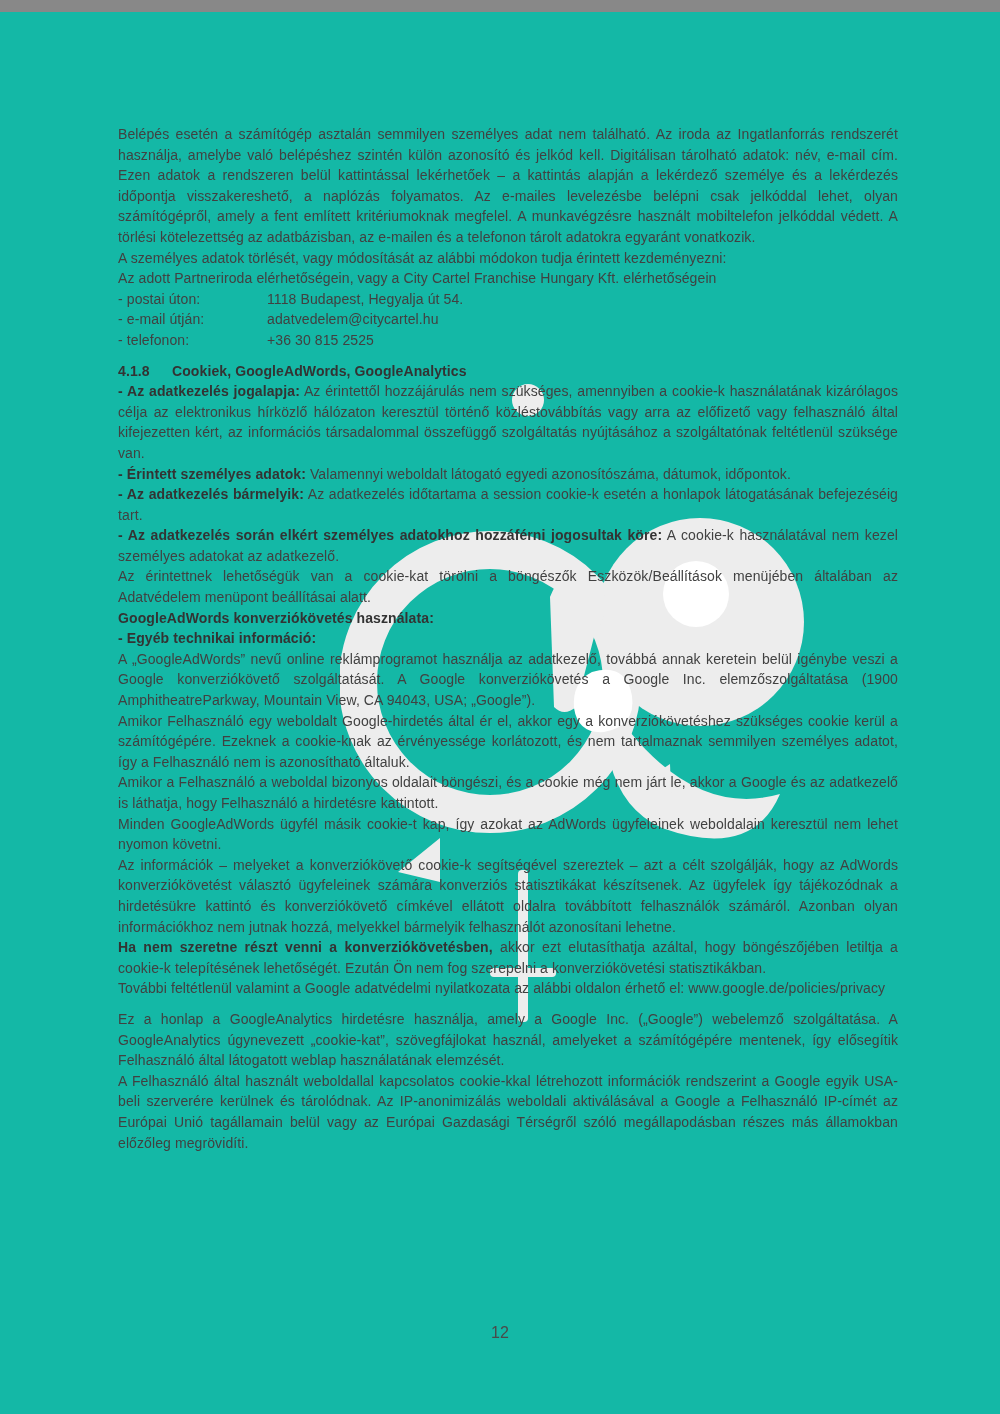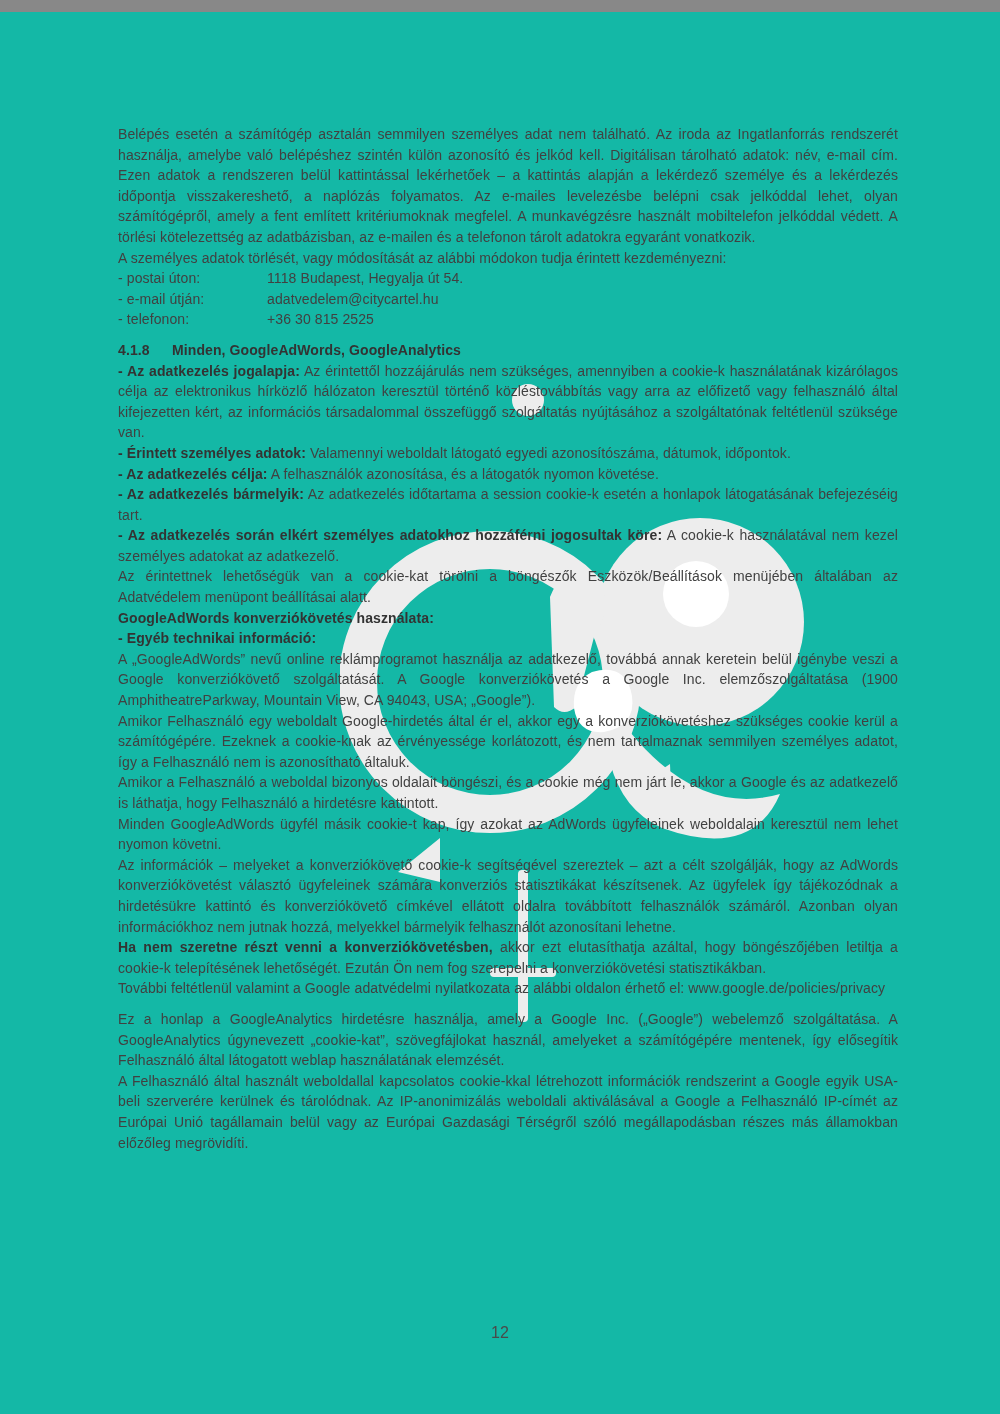--- a/index.html
+++ b/index.html
@@ -56,36 +56,36 @@
       <polygon points="58,500 100,466 100,510"></polygon>
       <polygon points="288,420 330,392 332,442"></polygon>
       <rect x="178" y="498" width="10" height="152" rx="4"></rect>
       <rect x="150" y="596" width="66" height="9" rx="4"></rect>
     </g>
   </svg>
 
   <div class="content">
       <p class="para">Belépés esetén a számítógép asztalán semmilyen személyes adat nem található. Az iroda az Ingatlanforrás rendszerét használja, amelybe való belépéshez szintén külön azonosító és jelkód kell. Digitálisan tárolható adatok: név, e-mail cím. Ezen adatok a rendszeren belül kattintással lekérhetőek – a kattintás alapján a lekérdező személye és a lekérdezés időpontja visszakereshető, a naplózás folyamatos. Az e-mailes levelezésbe belépni csak jelkóddal lehet, olyan számítógépről, amely a fent említett kritériumoknak megfelel. A munkavégzésre használt mobiltelefon jelkóddal védett. A törlési kötelezettség az adatbázisban, az e-mailen és a telefonon tárolt adatokra egyaránt vonatkozik.</p>
       <p class="para">A személyes adatok törlését, vagy módosítását az alábbi módokon tudja érintett kezdeményezni:</p>
+      <p class="para">Az adott Partneriroda elérhetőségein, vagy a City Cartel Franchise Hungary Kft. elérhetőségein</p>
       <div class="contact-row">
         <span class="contact-label">- postai úton:</span>
         <span class="contact-value">1118 Budapest, Hegyalja út 54.</span>
       </div>
       <div class="contact-row">
         <span class="contact-label">- e-mail útján:</span>
         <span class="contact-value">adatvedelem@citycartel.hu</span>
       </div>
       <div class="contact-row">
         <span class="contact-label">- telefonon:</span>
         <span class="contact-value">+36 30 815 2525</span>
       </div>
-      <p class="heading"><span class="num">4.1.8</span><span>Minden, GoogleAdWords, GoogleAnalytics</span></p>
+      <p class="heading"><span class="num">4.1.8</span><span>Cookiek, GoogleAdWords, GoogleAnalytics</span></p>
       <p class="para"><strong>- Az adatkezelés jogalapja:</strong> Az érintettől hozzájárulás nem szükséges, amennyiben a cookie-k használatának kizárólagos célja az elektronikus hírközlő hálózaton keresztül történő közléstovábbítás vagy arra az előfizető vagy felhasználó által kifejezetten kért, az információs társadalommal összefüggő szolgáltatás nyújtásához a szolgáltatónak feltétlenül szüksége van.</p>
       <p class="para"><strong>- Érintett személyes adatok:</strong> Valamennyi weboldalt látogató egyedi azonosítószáma, dátumok, időpontok.</p>
-      <p class="para"><strong>- Az adatkezelés célja:</strong> A felhasználók azonosítása, és a látogatók nyomon követése.</p>
       <p class="para"><strong>- Az adatkezelés bármelyik:</strong> Az adatkezelés időtartama a session cookie-k esetén a honlapok látogatásának befejezéséig tart.</p>
       <p class="para"><strong>- Az adatkezelés során elkért személyes adatokhoz hozzáférni jogosultak köre:</strong> A cookie-k használatával nem kezel személyes adatokat az adatkezelő.</p>
       <p class="para">Az érintettnek lehetőségük van a cookie-kat törölni a böngészők Eszközök/Beállítások menüjében általában az Adatvédelem menüpont beállításai alatt.</p>
       <p class="para"><strong>GoogleAdWords konverziókövetés használata:</strong></p>
       <p class="para"><strong>- Egyéb technikai információ:</strong></p>
       <p class="para">A „GoogleAdWords” nevű online reklámprogramot használja az adatkezelő, továbbá annak keretein belül igénybe veszi a Google konverziókövető szolgáltatását. A Google konverziókövetés a Google Inc. elemzőszolgáltatása (1900 AmphitheatreParkway, Mountain View, CA 94043, USA; „Google”).</p>
       <p class="para">Amikor Felhasználó egy weboldalt Google-hirdetés által ér el, akkor egy a konverziókövetéshez szükséges cookie kerül a számítógépére. Ezeknek a cookie-knak az érvényessége korlátozott, és nem tartalmaznak semmilyen személyes adatot, így a Felhasználó nem is azonosítható általuk.</p>
       <p class="para">Amikor a Felhasználó a weboldal bizonyos oldalait böngészi, és a cookie még nem járt le, akkor a Google és az adatkezelő is láthatja, hogy Felhasználó a hirdetésre kattintott.</p>
       <p class="para">Minden GoogleAdWords ügyfél másik cookie-t kap, így azokat az AdWords ügyfeleinek weboldalain keresztül nem lehet nyomon követni.</p>
       <p class="para">Az információk – melyeket a konverziókövető cookie-k segítségével szereztek – azt a célt szolgálják, hogy az AdWords konverziókövetést választó ügyfeleinek számára konverziós statisztikákat készítsenek. Az ügyfelek így tájékozódnak a hirdetésükre kattintó és konverziókövető címkével ellátott oldalra továbbított felhasználók számáról. Azonban olyan információkhoz nem jutnak hozzá, melyekkel bármelyik felhasználót azonosítani lehetne.</p>

